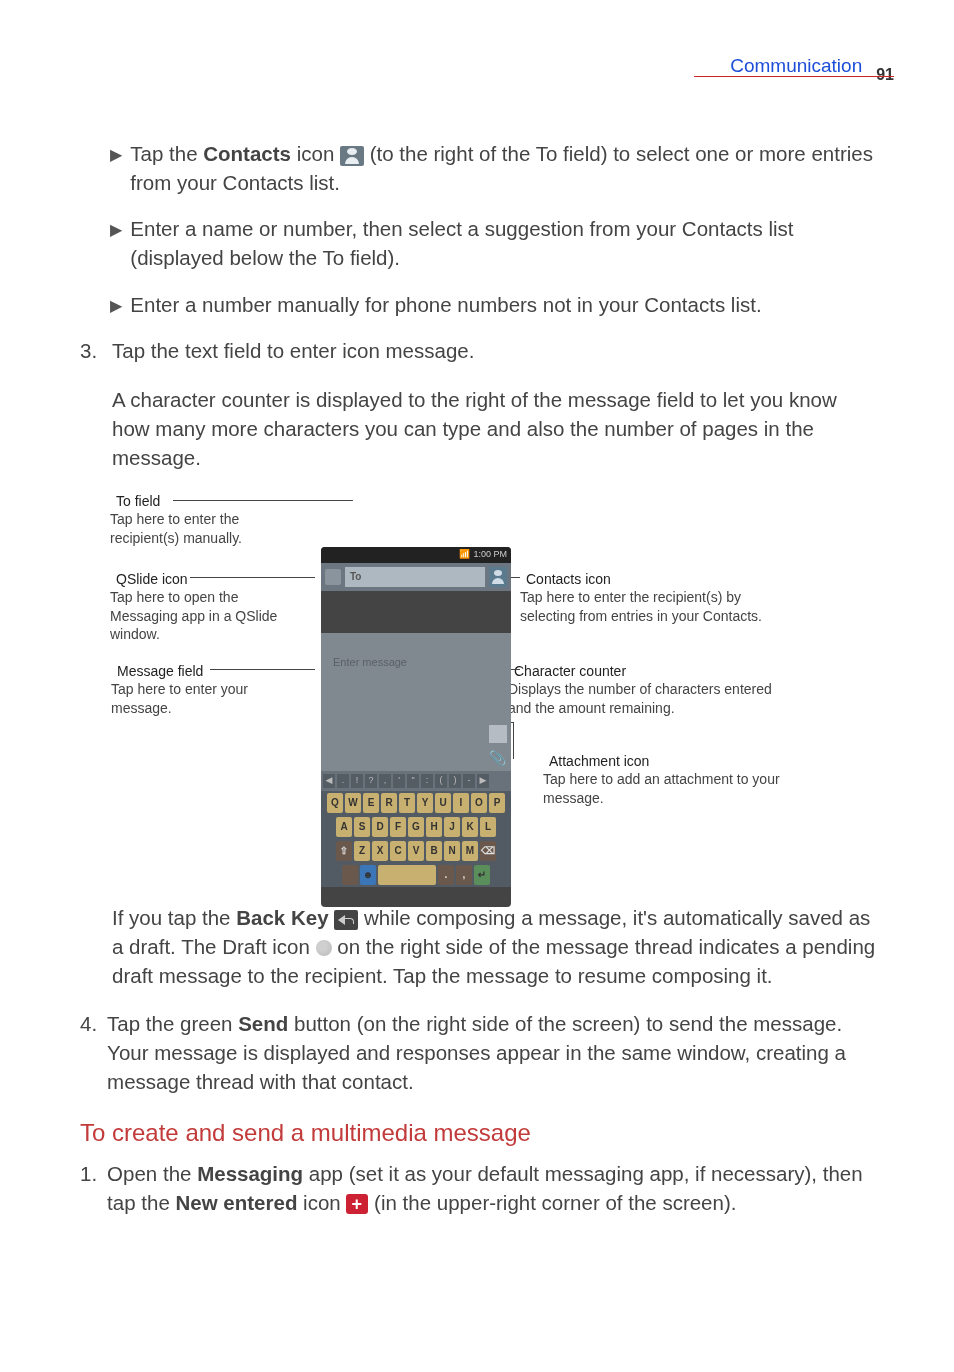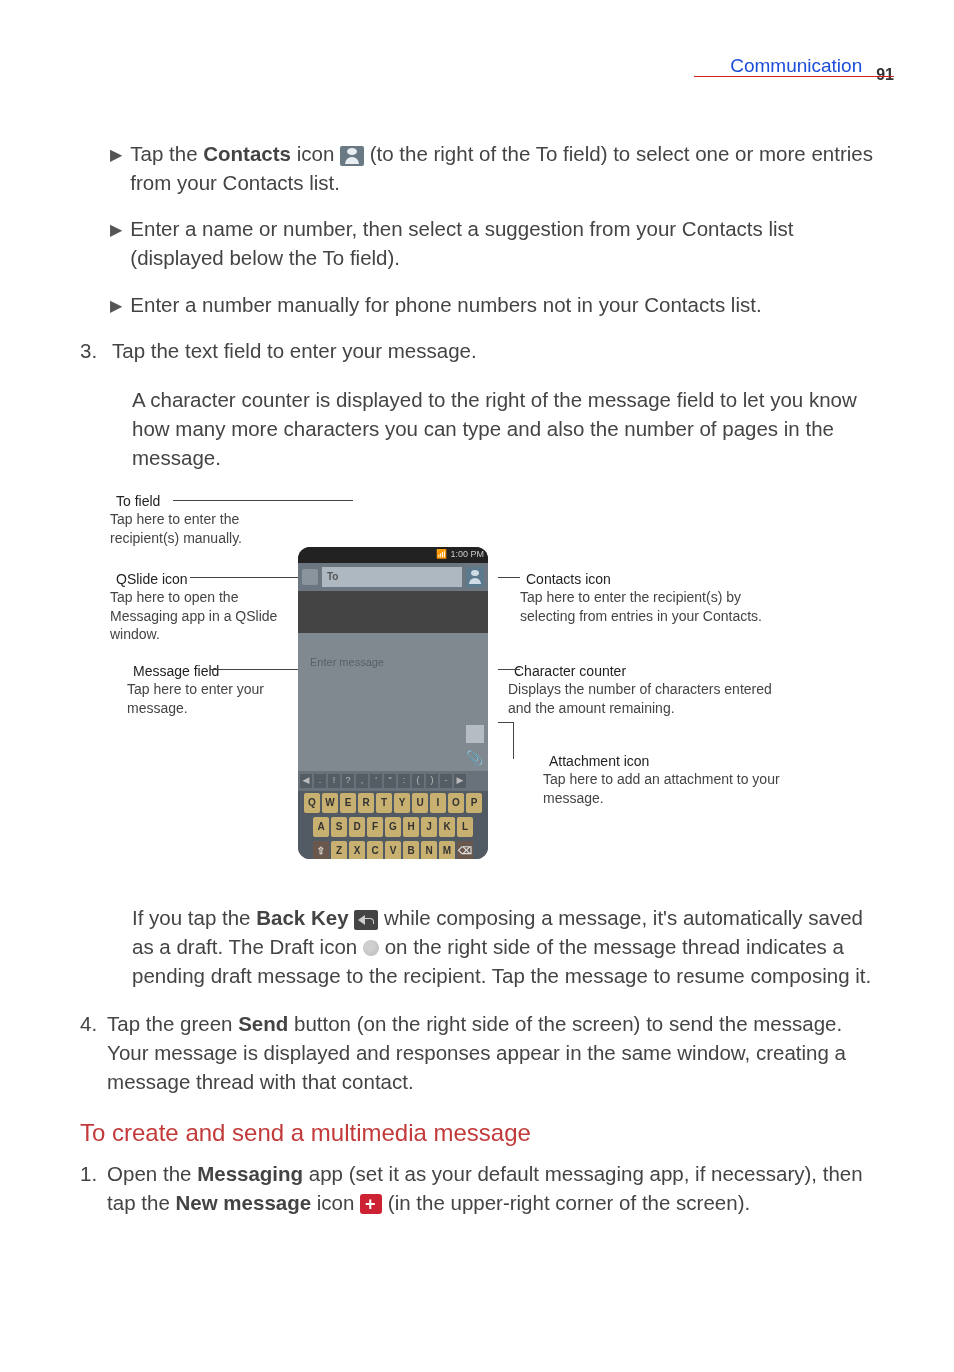--- a/index.html
+++ b/index.html
@@ -59,21 +59,21 @@
   }
   .numbered-item {
     display: flex;
     gap: 10px;
     margin-bottom: 20px;
   }
   .numbered-num {
     width: 22px;
   }
   .para {
-    margin-left: 52px;
+    margin-left: 32px;
     margin-bottom: 20px;
   }
   .inline-icon {
     display: inline-block;
     width: 24px;
     height: 20px;
     background: #6a7a85;
     vertical-align: middle;
     border-radius: 2px;
     position: relative;
@@ -142,26 +142,26 @@
     font-size: 18px;
     font-weight: bold;
   }
   .figure {
     position: relative;
     margin: 15px 0 32px 30px;
     height: 380px;
   }
   .phone-mock {
     position: absolute;
-    left: 188px;
+    left: 211px;
     top: 55px;
     width: 190px;
-    height: 312px;
+    height: 360px;
     background: #444;
-    border-radius: 12px;
+    border-radius: 4px;
     overflow: hidden;
   }
   .phone-status {
     height: 16px;
     background: #222;
     color: #ccc;
     font-size: 9px;
     text-align: right;
     padding: 1px 4px;
   }
@@ -310,40 +310,40 @@
     <div>Enter a name or number, then select a suggestion from your Contacts list (displayed below the To field).</div>
   </div>
 
   <div class="bullet-item">
     <span class="bullet-marker">▶</span>
     <div>Enter a number manually for phone numbers not in your Contacts list.</div>
   </div>
 
   <div class="numbered-item">
     <span class="numbered-num">3.</span>
-    <span>Tap the text field to enter your message.</span>
+    <span>Tap the text field to enter icon message.</span>
   </div>
 
   <div class="para">A character counter is displayed to the right of the message field to let you know how many more characters you can type and also the number of pages in the message.</div>
 
   <div class="figure">
 
     <div class="callout" style="left:0;top:0;width:180px">
       <span class="label-title">To field</span><br>
       <span>Tap here to enter the recipient(s) manually.</span>
     </div>
     <div class="lead-line" style="left:63px;top:8px;width:180px"></div>
 
     <div class="callout" style="left:0;top:78px;width:180px">
       <span class="label-title">QSlide icon</span><br>
       <span>Tap here to open the Messaging app in a QSlide window.</span>
     </div>
     <div class="lead-line" style="left:80px;top:85px;width:125px"></div>
 
-    <div class="callout" style="left:17px;top:170px;width:180px">
+    <div class="callout" style="left:1px;top:170px;width:180px">
       <span class="label-title">Message field</span><br>
       <span>Tap here to enter your message.</span>
     </div>
     <div class="lead-line" style="left:100px;top:177px;width:105px"></div>
 
     <div class="callout" style="left:410px;top:78px;width:280px">
       <span class="label-title">Contacts icon</span><br>
       <span>Tap here to enter the recipient(s) by selecting from entries in your Contacts.</span>
     </div>
     <div class="lead-line" style="left:388px;top:85px;width:22px"></div>
@@ -447,17 +447,17 @@
       <span>Tap the green </span><b>Send</b><span> button (on the right side of the screen) to send the message.</span><br>
       <span>Your message is displayed and responses appear in the same window, creating a message thread with that contact.</span>
     </div>
   </div>
 
   <div class="section-title">To create and send a multimedia message</div>
 
   <div class="numbered-item">
     <span class="numbered-num">1.</span>
     <div>
-      <span>Open the </span><b>Messaging</b><span> app (set it as your default messaging app, if necessary), then tap the </span><b>New message</b><span> icon </span><span class="newmsg-icon"></span><span> (in the upper-right corner of the screen).</span>
+      <span>Open the </span><b>Messaging</b><span> app (set it as your default messaging app, if necessary), then tap the </span><b>New entered</b><span> icon </span><span class="newmsg-icon"></span><span> (in the upper-right corner of the screen).</span>
     </div>
   </div>
 
 </div>
 
 </body></html>

